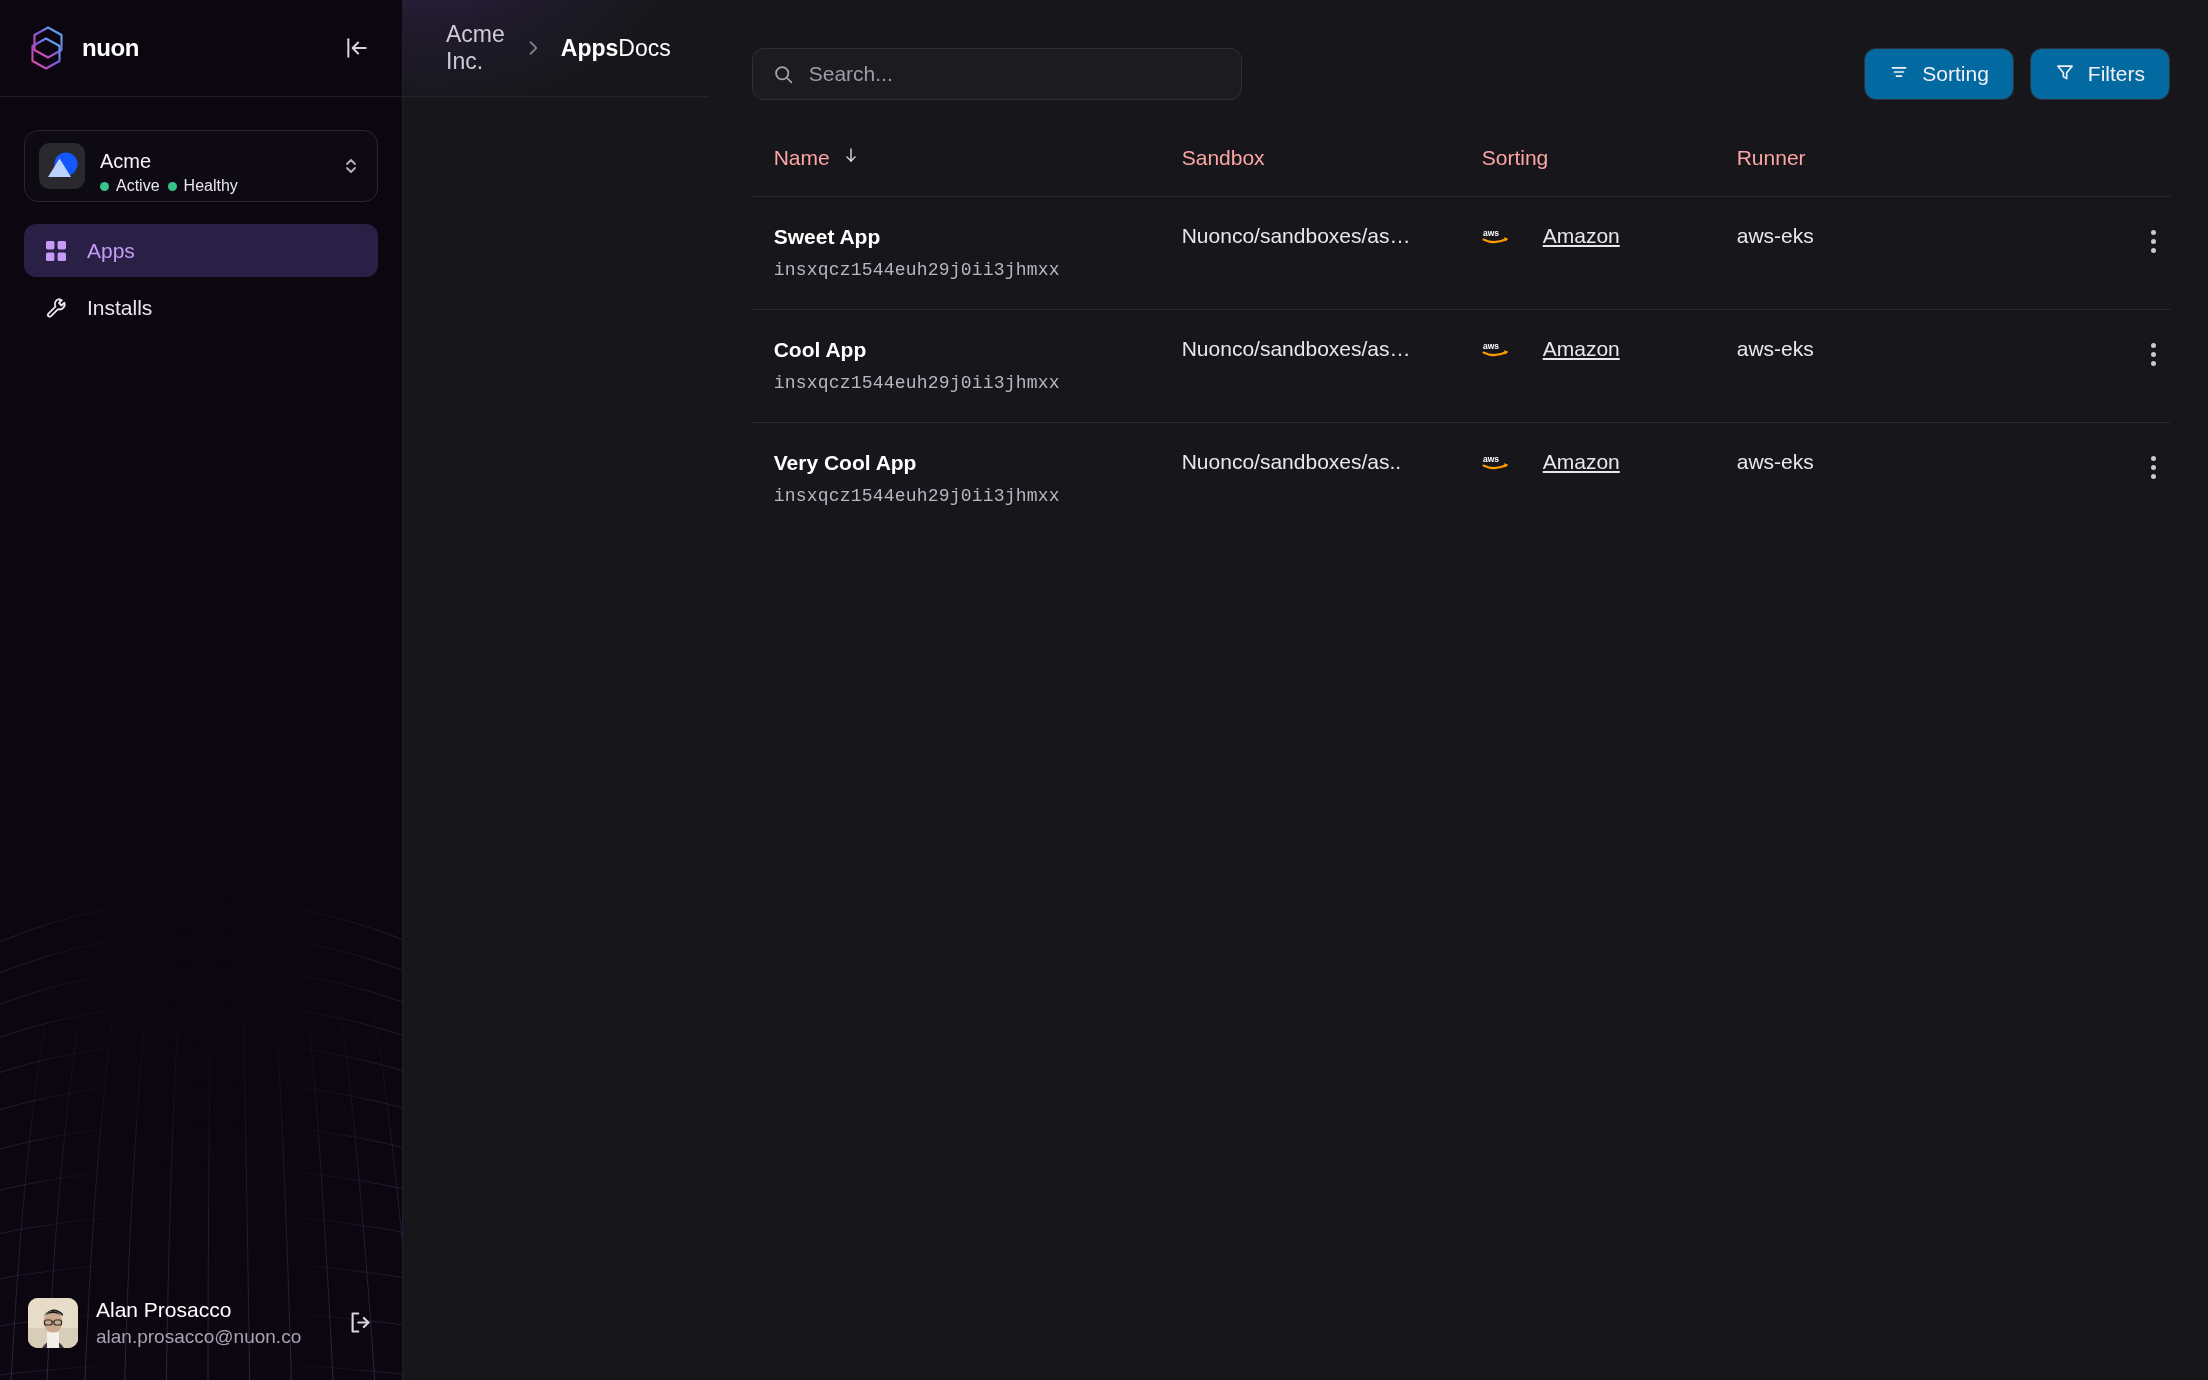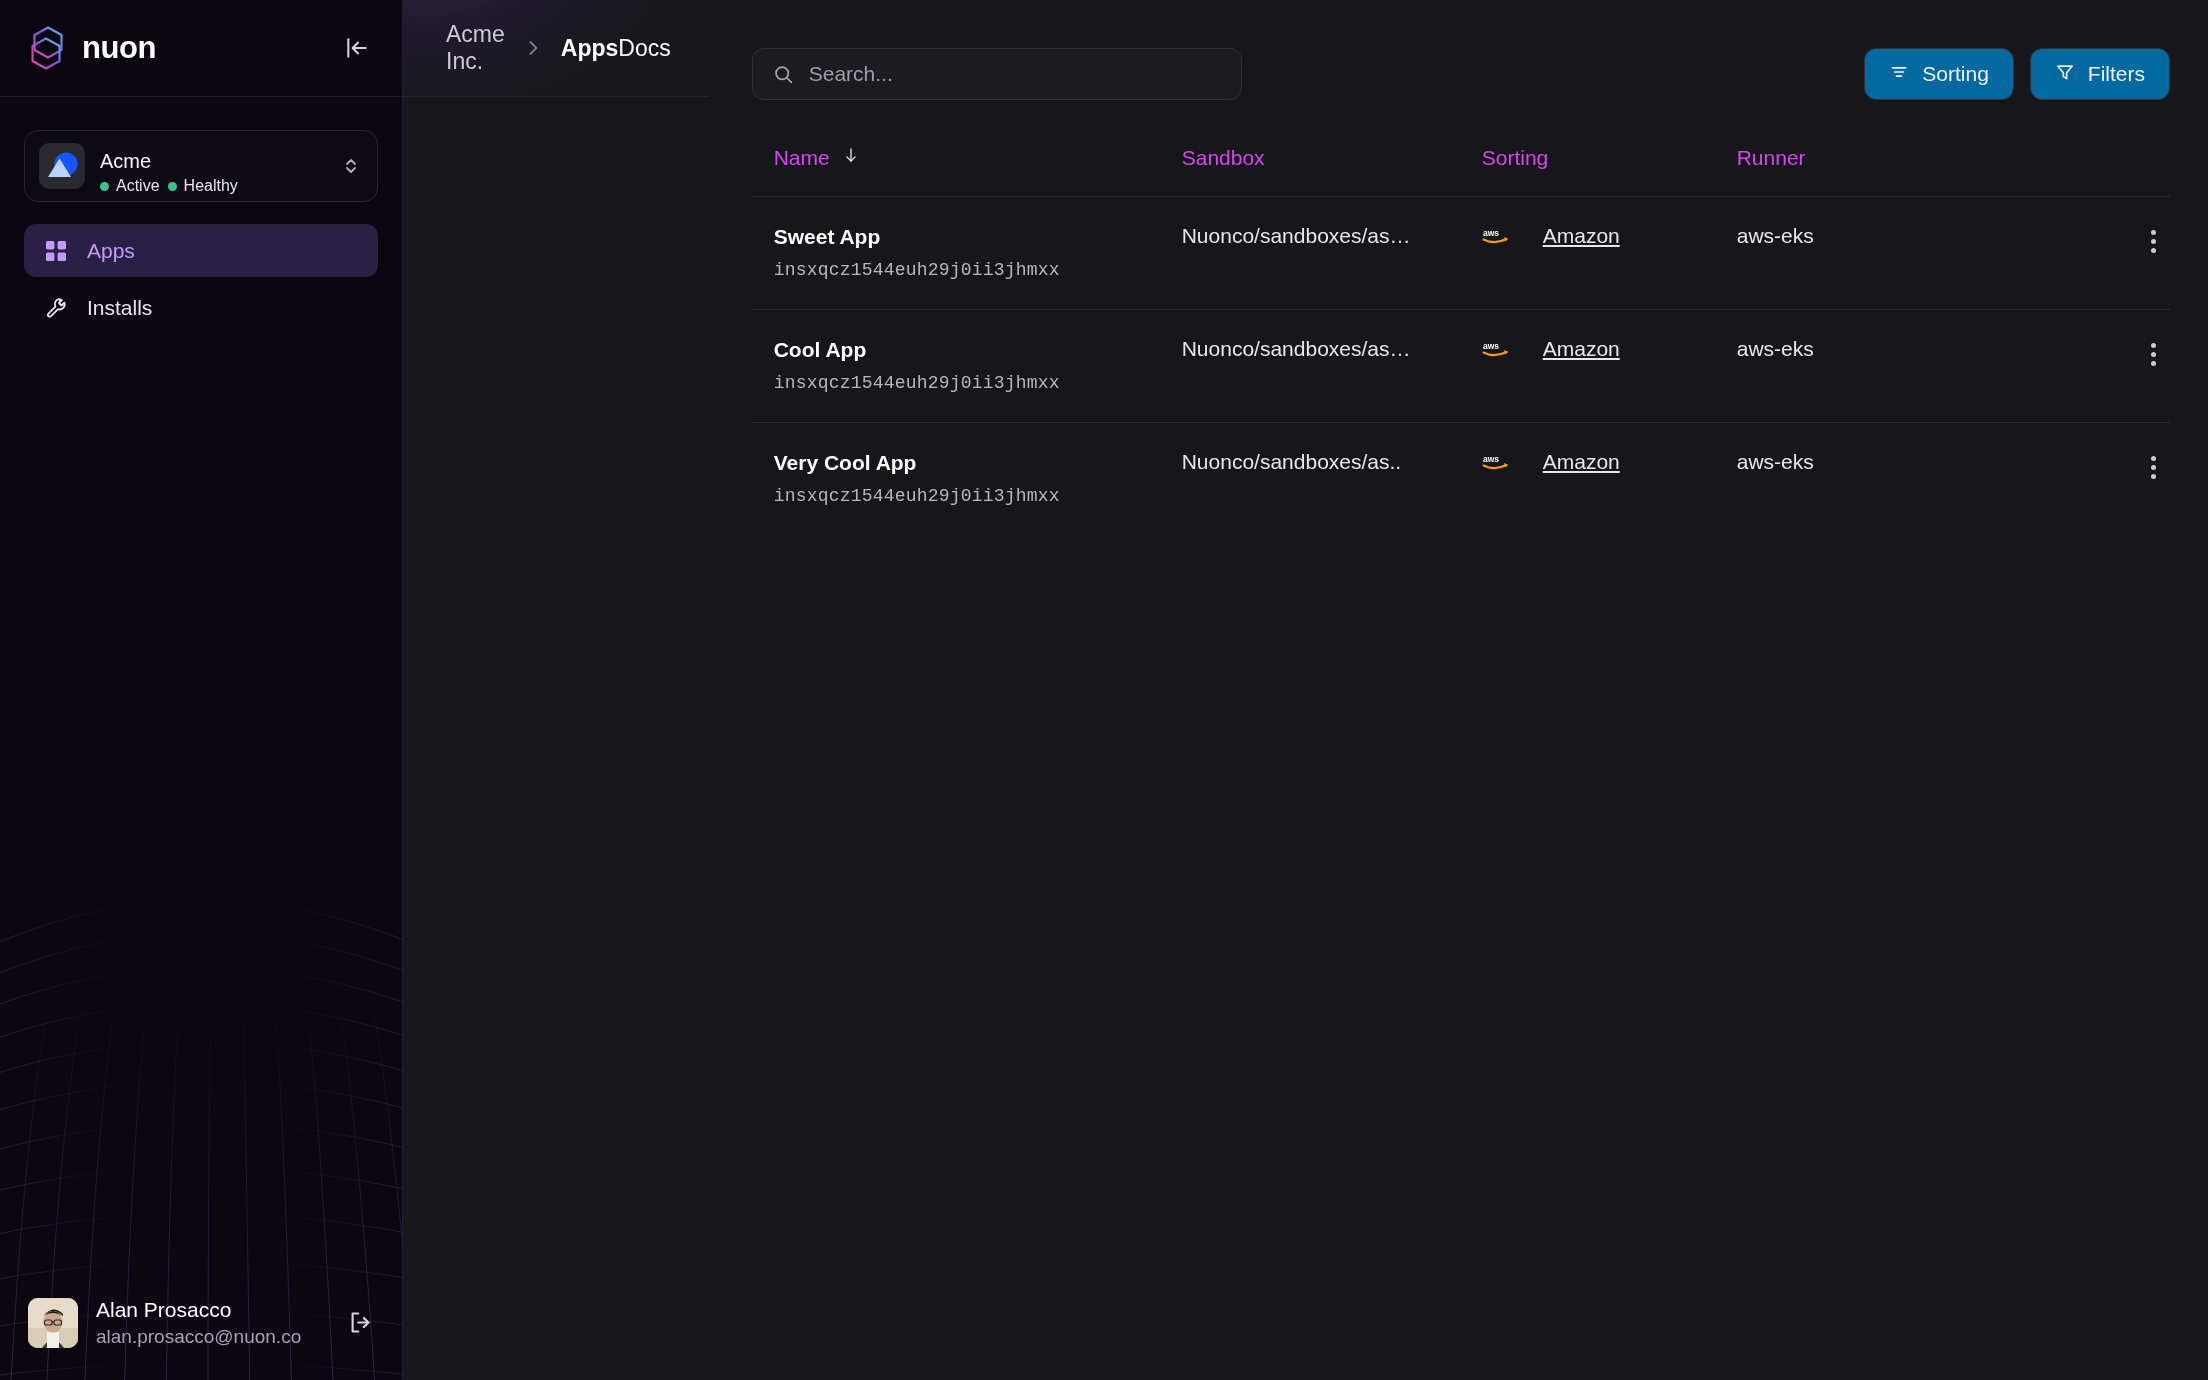--- a/index.html
+++ b/index.html
@@ -51,21 +51,21 @@
     height: 97px;
     flex: 0 0 97px;
     display: flex;
     align-items: center;
     padding: 0 28px 0 26px;
     border-bottom: 1px solid #241b2e;
   }
   .brand-logo { width: 42px; height: 46px; flex: 0 0 42px; }
   .brand-name {
     margin-left: 14px;
-    font-size: 31px;
+    font-size: 24px;
     font-weight: 700;
     letter-spacing: -0.4px;
     color: #ffffff;
   }
   .collapse-btn {
     margin-left: auto;
     width: 34px; height: 34px;
     display: flex; align-items: center; justify-content: center;
     color: #d7d2de;
     cursor: pointer;
@@ -248,21 +248,21 @@
     padding: 0 24px;
     cursor: pointer;
     font-family: "Liberation Sans", sans-serif;
   }
 
   table.apps { width: 100%; border-collapse: collapse; table-layout: fixed; }
   table.apps th {
     text-align: center;
     font-size: 21px;
     font-weight: 400;
-    color: #d946ef;
+    color: #fca5a5;
     padding: 0 0 26px 0;
     vertical-align: bottom;
   }
   .th-inner { display: flex; align-items: center; gap: 12px; }
   .col-name { width: 430px; padding-left: 22px !important; }
   .col-sandbox { width: 300px; }
   .col-platform { width: 255px; }
   .col-runner { width: auto; }
   .col-actions { width: 90px; }
 

